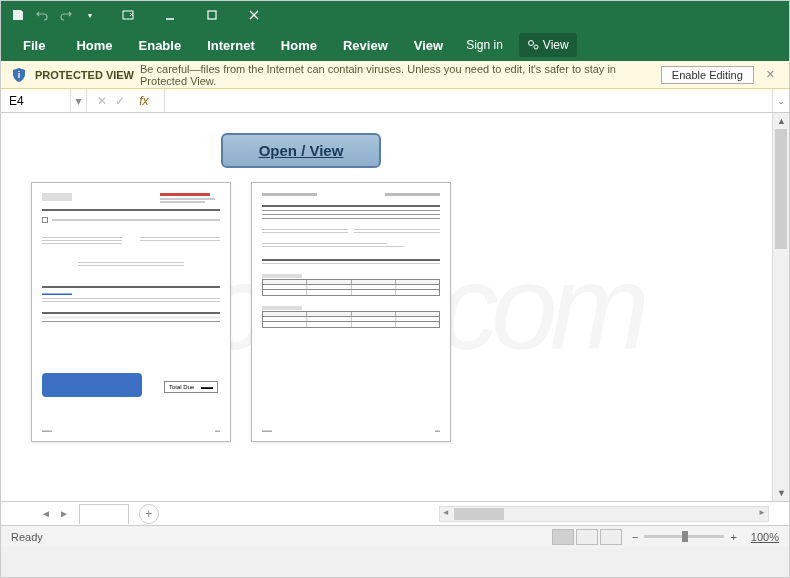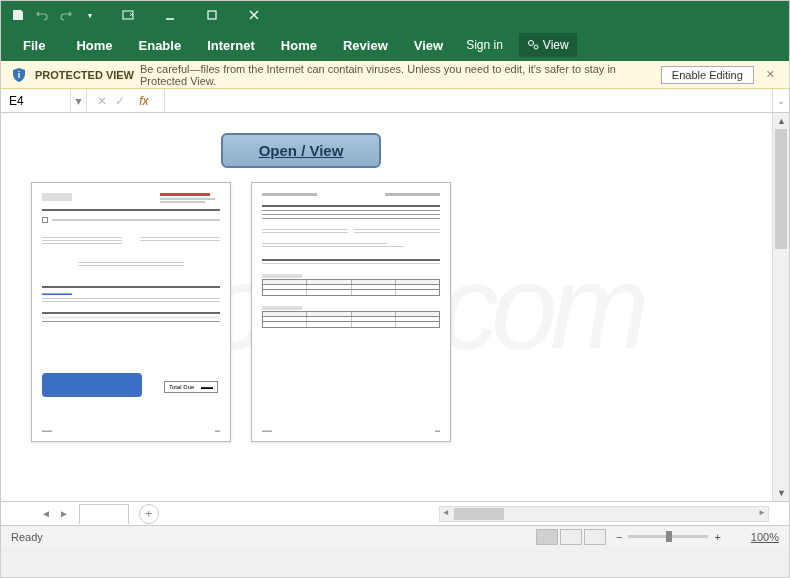--- a/index.html
+++ b/index.html
@@ -307,15 +307,15 @@
     <div class="view-btn active"></div>
     <div class="view-btn"></div>
     <div class="view-btn"></div>
   </div>
   <div class="zoom">
     <span>−</span>
     <div class="zoom-slider">
         <div class="zoom-handle"></div>
       </div>
     <span>+</span>
-    <span style="margin-left:24px;text-decoration:underline;">100%</span>
+    <span style="margin-left:8px;text-decoration:underline;">100%</span>
   </div>
 </div>
 
 </body></html>

